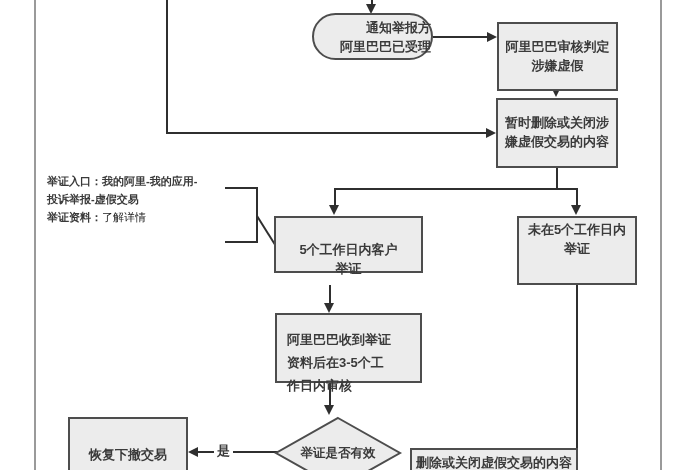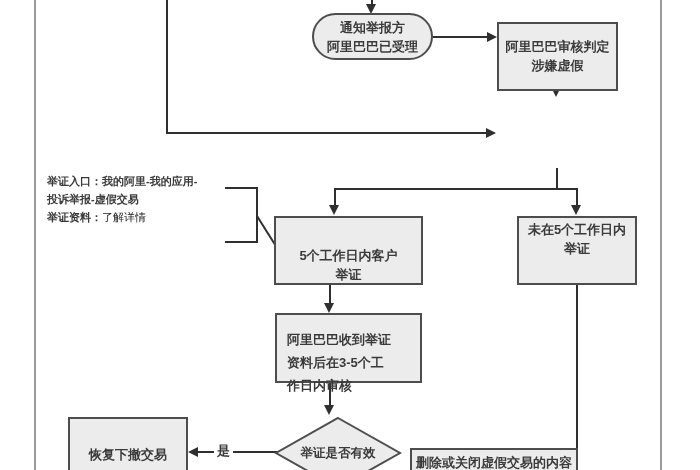--- a/index.html
+++ b/index.html
@@ -11,21 +11,21 @@
     position:relative; width:700px; height:470px; overflow:hidden;
     background:var(--bg); font-family:"Liberation Sans","DejaVu Sans",sans-serif;
     color:var(--text);
   }
   .node{
     position:absolute; box-sizing:border-box;
     background:var(--node-fill); border:2px solid var(--node-border);
     font-size:13px; font-weight:600; line-height:19px;
     text-align:center; white-space:pre-line; color:var(--text);
   }
-  .stadium{border-radius:24px;}
+  .stadium{border-radius:24px;text-align:right;}
   .ln{position:absolute; background:var(--line);}
   .frame{position:absolute; background:var(--frame); width:2px; top:0; height:470px;}
   .ah{position:absolute; width:0; height:0;}
   .ah-r{border-top:5px solid transparent;border-bottom:5px solid transparent;border-left:10px solid var(--line);}
   .ah-d{border-left:5px solid transparent;border-right:5px solid transparent;border-top:10px solid var(--line);}
   .ah-l{border-top:5px solid transparent;border-bottom:5px solid transparent;border-right:10px solid var(--line);}
   .callout{position:absolute; left:47px; top:172px; font-size:11px; line-height:18px; font-weight:600; white-space:nowrap;}
   .callout .link{font-weight:400; color:#1a1a1a;}
   .diamond-label{position:absolute; left:285px; top:445px; width:106px; text-align:center;
     font-size:12.5px; font-weight:600; color:var(--text);font-family:Liberation Serif, serif;}
@@ -84,22 +84,24 @@
     <div>投诉举报-虚假交易</div>
     <div><span>举证资料：</span><span class="link">了解详情</span></div>
   </div>
 
   <div class="node stadium" style="left:312px;top:13px;width:121px;height:47px;padding-top:3px;">通知举报方
 阿里巴巴已受理</div>
 
   <div class="node" style="left:497px;top:3px;width:121px;height:69px;padding-top:13px;margin-top:19px;">阿里巴巴审核判定
 涉嫌虚假</div>
 
+  <div class="node" style="left:496px;top:98px;width:122px;height:70px;padding-top:13px;">暂时删除或关闭涉
+嫌虚假交易的内容</div>
 
-  <div class="node" style="left:274px;top:216px;width:149px;height:69px;padding-top:28px;">5个工作日内客户
+  <div class="node" style="left:274px;top:216px;width:149px;height:57px;padding-top:22px;">5个工作日内客户
 举证</div>
 
   <div class="node" style="left:517px;top:216px;width:120px;height:69px;padding-top:2px;">未在5个工作日内
 举证</div>
 
   <div class="node" style="left:275px;top:313px;width:147px;height:70px;padding:13px 0 0 10px;text-align:left;line-height:23px;">阿里巴巴收到举证
 资料后在3-5个工
 作日内审核</div>
 
   <div class="node" style="left:68px;top:417px;width:120px;height:60px;padding-top:26px;">恢复下撤交易</div>

